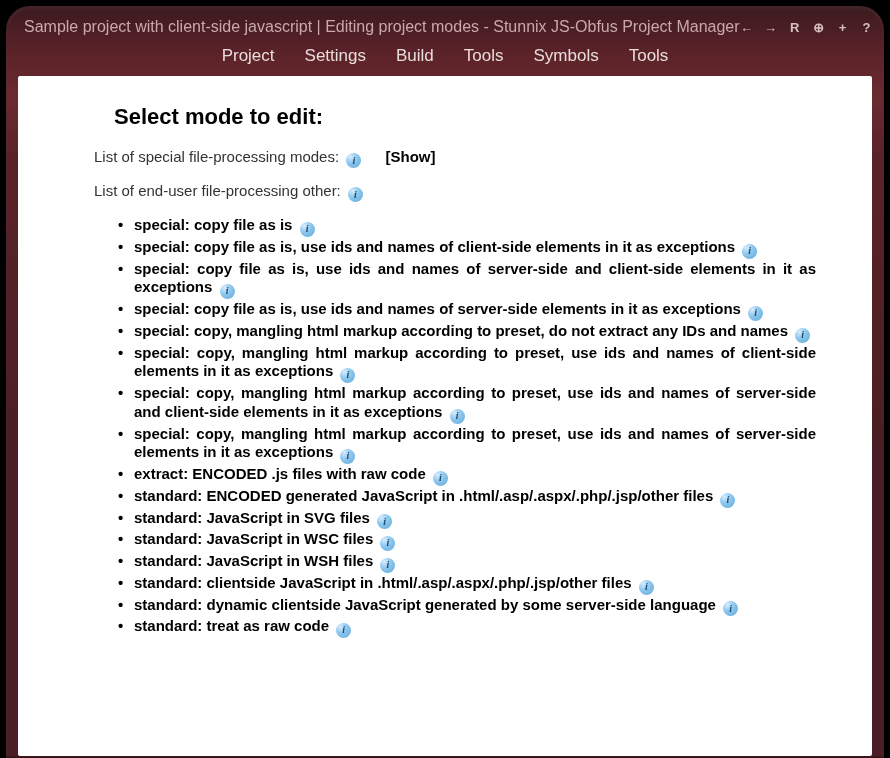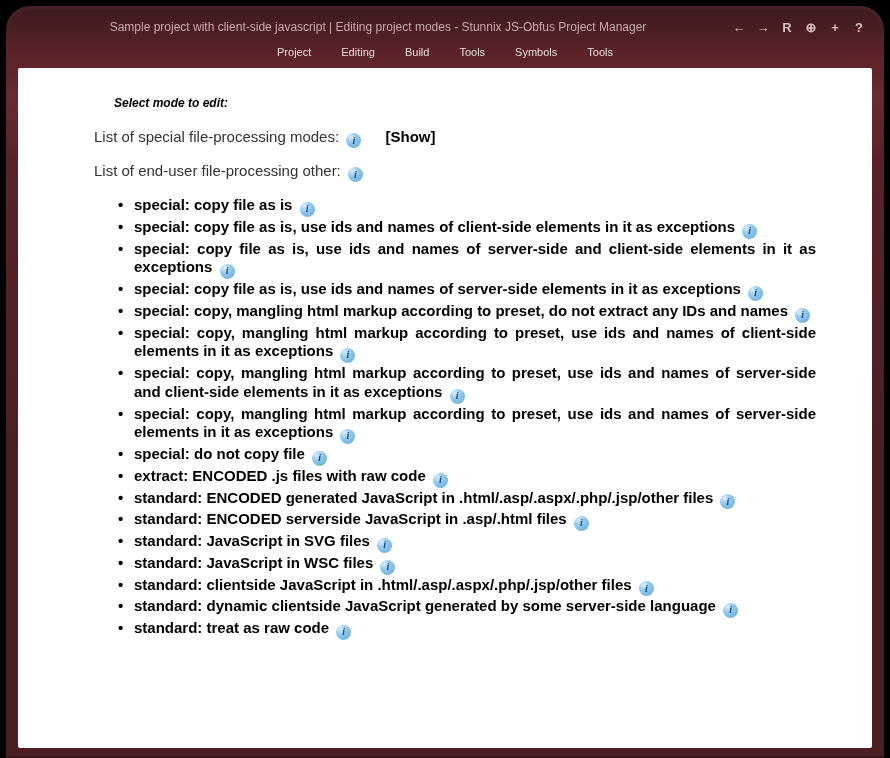--- a/index.html
+++ b/index.html
@@ -22,21 +22,21 @@
   .titlebar {
     height: 22px;
     display: flex;
     align-items: center;
     padding: 0 6px 4px 6px;
   }
   .title-text {
     flex: 1;
     text-align: center;
     color: #c9a9ad;
-    font-size: 12px;
+    font-size: 16px;
     white-space: nowrap;
   }
   .title-icons {
     display: flex;
     gap: 10px;
     align-items: center;
   }
   .ticon {
     width: 14px; height: 14px;
     display: inline-flex;
@@ -47,37 +47,36 @@
     cursor: pointer;
   }
   .menubar {
     display: flex;
     justify-content: center;
     gap: 30px;
     padding: 6px 0 10px 0;
   }
   .menu-item {
     color: #e8dcdc;
-    font-size: 11px;
+    font-size: 17px;
     cursor: pointer;
   }
   .content-area {
     background: #fff;
     border-radius: 2px;
     height: calc(100% - 60px);
     overflow: hidden;
     padding: 28px 48px 10px 60px;
     position: relative;
   }
   .heading {
-    font-size: 12px;
+    font-size: 22px;
     font-weight: bold;
     margin: 0 0 18px 36px;
     color: #000;
-    font-style: italic;
   }
   .rowline {
     font-size: 15px;
     color: #333;
     margin: 12px 0 14px 16px;
   }
   .info-icon {
     display: inline-flex;
     width: 15px; height: 15px;
     border-radius: 50%;
@@ -136,21 +135,21 @@
       <span class="ticon">→</span>
       <span class="ticon">R</span>
       <span class="ticon">⊕</span>
       <span class="ticon">+</span>
       <span class="ticon">?</span>
     </div>
   </div>
 
   <div class="menubar">
     <span class="menu-item">Project</span>
-    <span class="menu-item">Editing</span>
+    <span class="menu-item">Settings</span>
     <span class="menu-item">Build</span>
     <span class="menu-item">Tools</span>
     <span class="menu-item">Symbols</span>
     <span class="menu-item">Tools</span>
   </div>
 
   <div class="content-area">
 
     <div class="heading">Select mode to edit:</div>
 
@@ -167,25 +166,24 @@
 
     <ul class="modes" id="modes-list">
         <li><span class="mode-link">special: copy file as is </span><span class="info-icon">i</span></li>
         <li><span class="mode-link">special: copy file as is, use ids and names of client-side elements in it as exceptions </span><span class="info-icon">i</span></li>
         <li><span class="mode-link">special: copy file as is, use ids and names of server-side and client-side elements in it as exceptions </span><span class="info-icon">i</span></li>
         <li><span class="mode-link">special: copy file as is, use ids and names of server-side elements in it as exceptions </span><span class="info-icon">i</span></li>
         <li><span class="mode-link">special: copy, mangling html markup according to preset, do not extract any IDs and names </span><span class="info-icon">i</span></li>
         <li><span class="mode-link">special: copy, mangling html markup according to preset, use ids and names of client-side elements in it as exceptions </span><span class="info-icon">i</span></li>
         <li><span class="mode-link">special: copy, mangling html markup according to preset, use ids and names of server-side and client-side elements in it as exceptions </span><span class="info-icon">i</span></li>
         <li><span class="mode-link">special: copy, mangling html markup according to preset, use ids and names of server-side elements in it as exceptions </span><span class="info-icon">i</span></li>
-        <li><span class="mode-link">special: do not copy file </span><span class="info-icon">i</span></li>
         <li><span class="mode-link">extract: ENCODED .js files with raw code </span><span class="info-icon">i</span></li>
         <li><span class="mode-link">standard: ENCODED generated JavaScript in .html/.asp/.aspx/.php/.jsp/other files </span><span class="info-icon">i</span></li>
-        <li><span class="mode-link">standard: ENCODED serverside JavaScript in .asp/.html files </span><span class="info-icon">i</span></li>
         <li><span class="mode-link">standard: JavaScript in SVG files </span><span class="info-icon">i</span></li>
         <li><span class="mode-link">standard: JavaScript in WSC files </span><span class="info-icon">i</span></li>
+        <li><span class="mode-link">standard: JavaScript in WSH files </span><span class="info-icon">i</span></li>
         <li><span class="mode-link">standard: clientside JavaScript in .html/.asp/.aspx/.php/.jsp/other files </span><span class="info-icon">i</span></li>
         <li><span class="mode-link">standard: dynamic clientside JavaScript generated by some server-side language </span><span class="info-icon">i</span></li>
         <li><span class="mode-link">standard: treat as raw code </span><span class="info-icon">i</span></li>
       </ul>
 
   </div>
 </div>
 
 </body></html>

